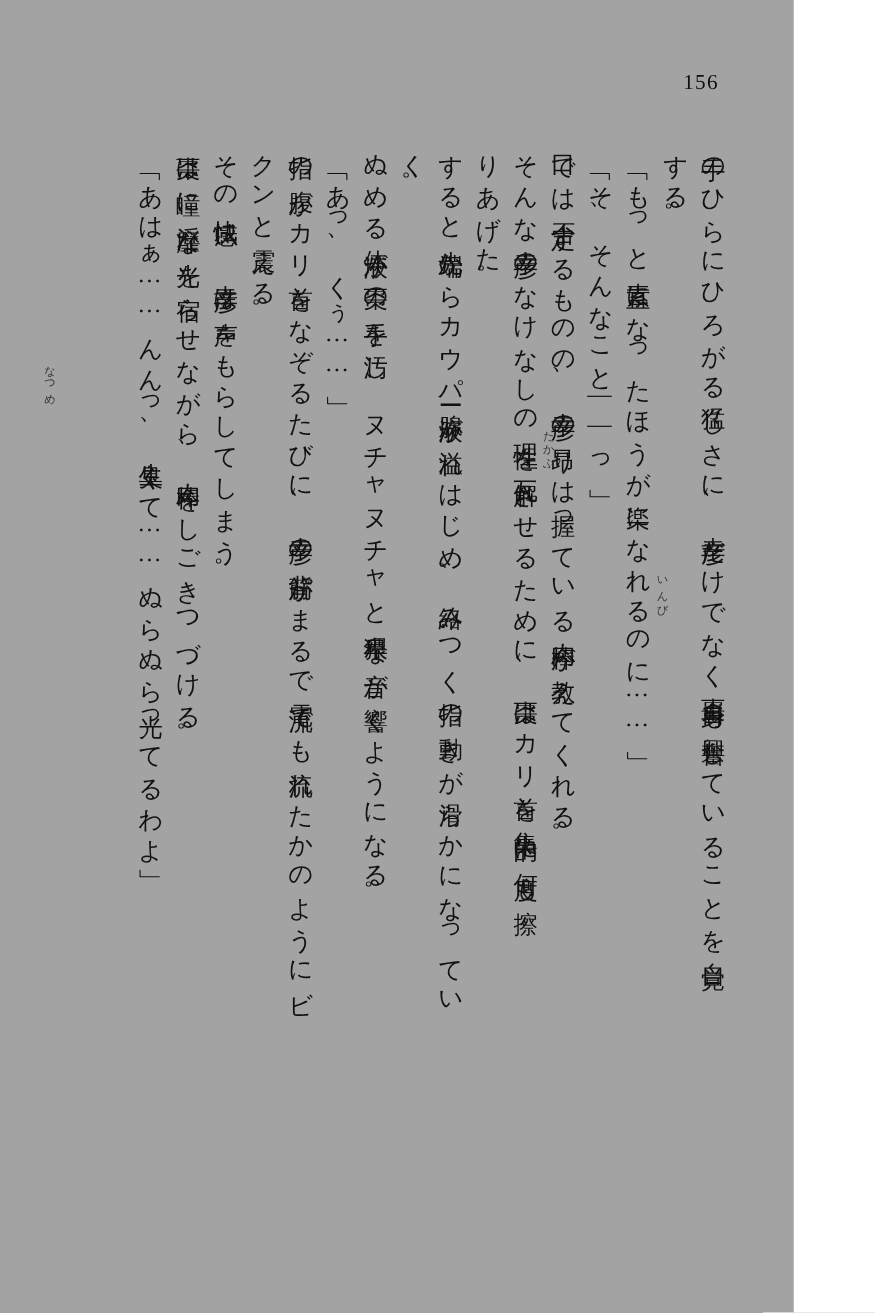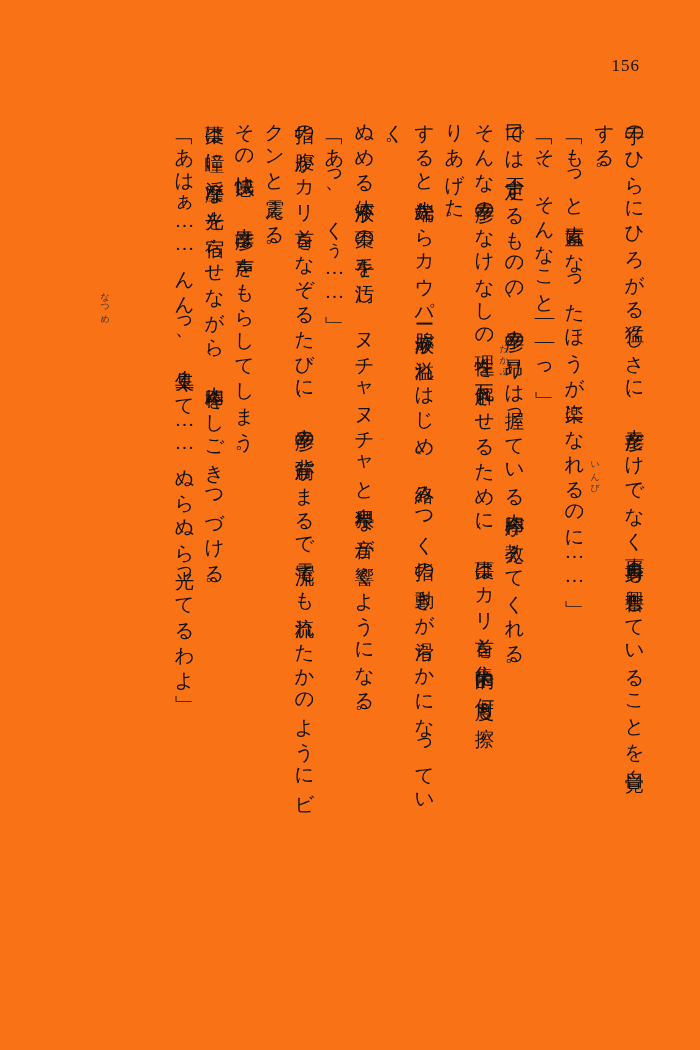--- a/index.html
+++ b/index.html
@@ -2,23 +2,23 @@
 <html><head>
 <meta charset="utf-8">
 <style>
   html, body {
     margin: 0;
     padding: 0;
     background: #ffffff;
   }
   .page {
     position: relative;
-    width: 700px;
+    width: 635px;
     height: 1050px;
-    background: #f97316;
+    background: #a3a3a3;
     overflow: hidden;
     font-family: "Liberation Serif", "DejaVu Serif", serif;
     color: #1a1a1a;
   }
   .page-number {
     position: absolute;
     top: 56px;
     right: 60px;
     font-size: 17px;
     letter-spacing: 1px;

